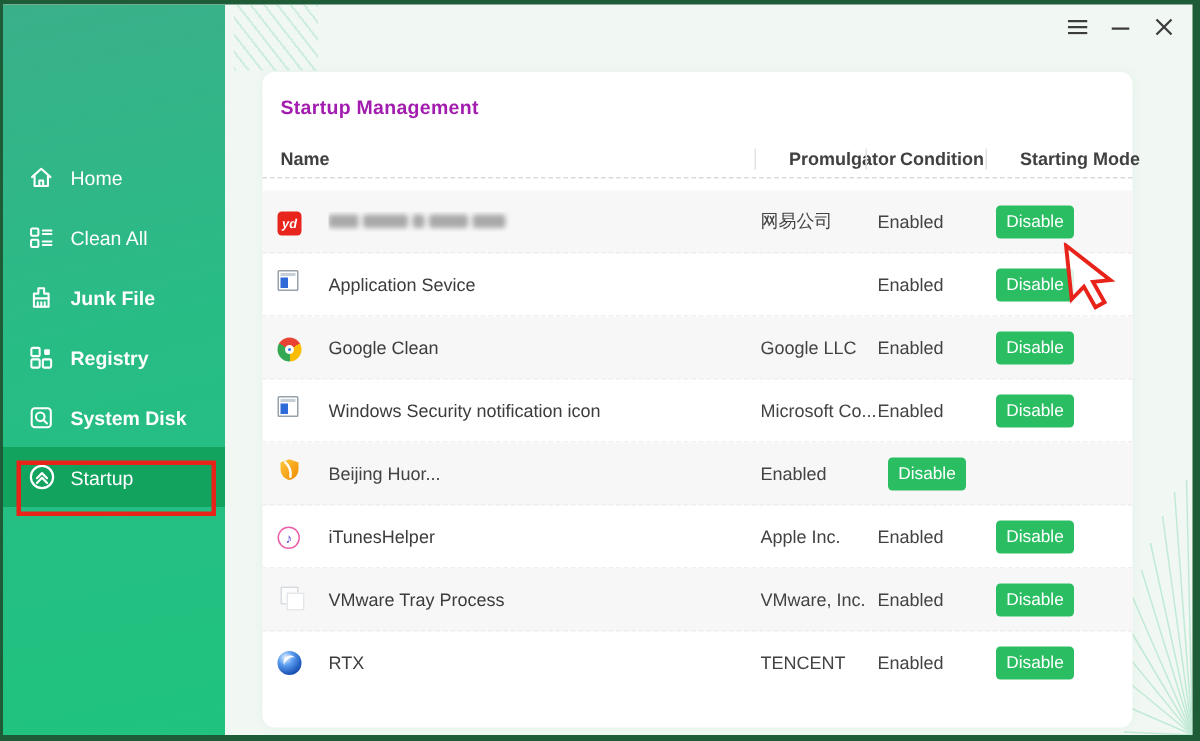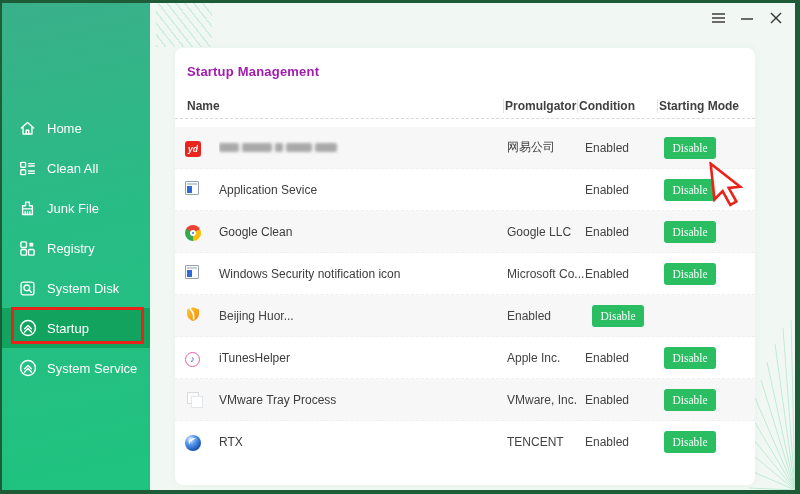--- a/index.html
+++ b/index.html
@@ -6,54 +6,54 @@
   *{box-sizing:border-box;}
   .window{position:relative;width:800px;height:494px;background:#f1f8f3;
     border-style:solid;border-color:#1e5c38;border-width:3px 5px 4px 2px;overflow:hidden;}
 
   
   .sidebar{position:absolute;left:0;top:0;width:148px;height:487px;
     background:linear-gradient(168deg,#3ab08a 0%,#28bc85 45%,#1fc37f 100%);color:#fff;}
   .logo{position:absolute;left:0;top:8px;width:100%;text-align:center;}
   .logo svg{display:block;margin:0 auto;}
   .app-name{margin-top:3px;font-size:16px;line-height:21px;color:#fff;letter-spacing:.2px;}
-  .menu{position:absolute;left:0;top:105px;width:100%;}
+  .menu{position:absolute;left:0;top:95px;width:100%;}
   .side-item{display:flex;align-items:center;height:40px;padding-left:16px;cursor:pointer;}
-  .side-item.lvl2{}
+  .side-item.lvl2{font-weight:bold;}
   .side-item.active{background:#12a35f;}
   .side-icon{width:19px;height:19px;display:inline-flex;align-items:center;justify-content:center;flex:0 0 19px;}
   .side-label{margin-left:10px;font-size:13px;color:#fff;white-space:nowrap;}
   .annot-rect{position:absolute;left:9px;top:304px;width:133px;height:37px;
     border:3px solid #e8231a;pointer-events:none;z-index:5;}
 
   
   .hatch{position:absolute;left:154px;top:0;width:56px;height:44px;opacity:.6;
     background:repeating-linear-gradient(52deg,rgba(61,193,138,.30) 0 1.5px,transparent 1.5px 7px);}
   .fan{position:absolute;right:0;bottom:0;pointer-events:none;}
   .controls{position:absolute;top:8px;right:12px;display:flex;gap:15px;align-items:center;z-index:4;}
   .ctl{width:14px;height:14px;display:inline-flex;align-items:center;justify-content:center;cursor:pointer;}
 
   .card{position:absolute;left:173px;top:45px;width:580px;height:437px;background:#fff;
     border-radius:8px;box-shadow:0 0 8px rgba(40,90,60,.05);}
   .page-title{padding:16px 0 0 12px;font-size:13px;font-weight:600;color:#a21caf;letter-spacing:.2px;}
 
   .thead{display:grid;grid-template-columns:316px 74px 80px 1fr;align-items:center;
     margin-top:14px;height:26px;border-bottom:1px dashed #d9d9d9;padding-left:12px;}
   .th{font-size:12px;font-weight:bold;color:#404040;white-space:nowrap;}
-  .th.sep{border-left:1px solid #e2e2e2;padding-left:1px;}
+  .th.sep{border-left:1px solid #e2e2e2;padding-left:22px;}
 
   .rows{margin-top:8px;}
   .row{display:grid;grid-template-columns:34px 288px 78px 72px 1fr;align-items:center;
     height:42px;padding-left:10px;border-bottom:1px dashed #efefef;}
   .row:nth-child(odd){background:#f7f7f7;}
   .row:last-child{border-bottom:none;}
   .cell{font-size:12px;color:#434343;white-space:nowrap;overflow:hidden;}
   .cell.name{color:#3c3c3c;}
   .btn-disable{margin-left:7px;width:52px;height:22px;border:none;border-radius:3px;
-    background:#2abd62;color:#fff;font-size:11.5px;font-family:Liberation Serif, serif;cursor:pointer;}
+    background:#2abd62;color:#fff;font-size:11.5px;font-family:Liberation Sans, sans-serif;cursor:pointer;}
 
   
   .redacted{display:inline-flex;gap:3px;align-items:center;filter:blur(1.6px);}
   .redacted i{display:inline-block;height:9px;background:#a9a9a9;border-radius:2px;}
 
   
   .ic{position:relative;width:16px;height:16px;display:inline-flex;align-items:center;justify-content:center;}
   .ic.youdao{background:#e8241d;border-radius:3px;color:#fff;font-size:8.5px;font-weight:bold;font-style:italic;}
   .ic.winapp{width:14px;height:14px;background:#fff;border:1px solid #98a2ac;border-radius:1px;}
   .ic.winapp .wa-top{position:absolute;left:1px;top:1px;width:10px;height:2px;background:#c7cfd6;}
@@ -183,32 +183,20 @@
             <svg width="18" height="18" viewBox="0 0 16 16">
               <g fill="none" stroke="#fff" stroke-width="1.3" stroke-linecap="round" stroke-linejoin="round">
                 <circle cx="8" cy="8" r="6.6"></circle>
                 <path d="M5 8.7 L8 5.7 L11 8.7"></path>
                 <path d="M5 11.5 L8 8.5 L11 11.5"></path>
               </g>
             </svg>
           </span>
     <span class="side-label">Startup</span>
   </div>
-        <div class="side-item">
-    <span class="side-icon">
-            <svg width="18" height="18" viewBox="0 0 16 16">
-              <g fill="none" stroke="#fff" stroke-width="1.3" stroke-linecap="round" stroke-linejoin="round">
-                <circle cx="8" cy="8" r="6.6"></circle>
-                <path d="M5 8.7 L8 5.7 L11 8.7"></path>
-                <path d="M5 11.5 L8 8.5 L11 11.5"></path>
-              </g>
-            </svg>
-          </span>
-    <span class="side-label">System Service</span>
-  </div>
       </div>
     <div class="annot-rect"></div>
   </div>
 
   <div class="card">
     <div class="page-title">Startup Management</div>
     <div class="thead">
       <span class="th">Name</span>
       <span class="th sep">Promulgator</span>
       <span class="th sep">Condition</span>

